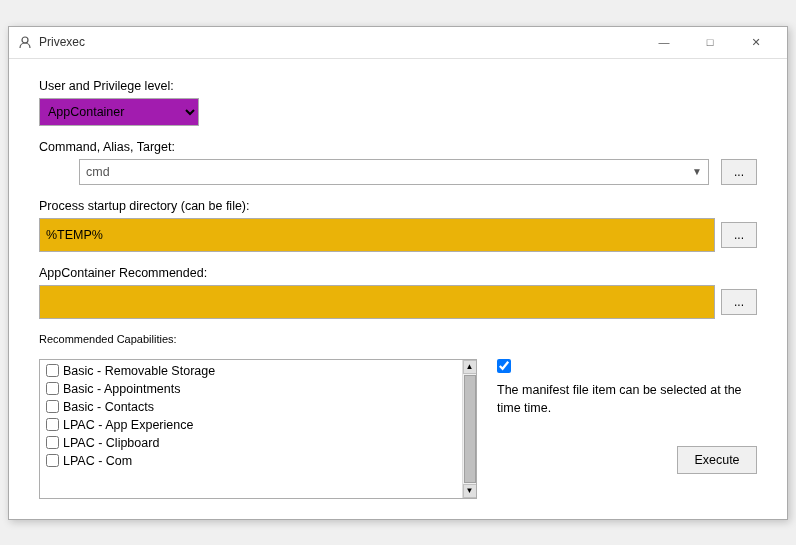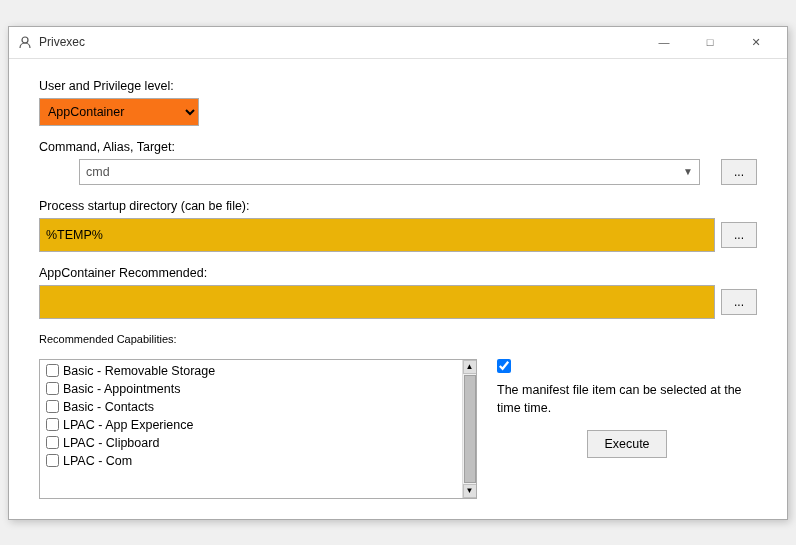--- a/index.html
+++ b/index.html
@@ -75,37 +75,37 @@
     .field-label:first-child { margin-top: 0; }
     .input-row {
       display: flex;
       gap: 6px;
       align-items: center;
     }
     select.dropdown {
       width: 160px;
       height: 28px;
       border: 1px solid #adadad;
-      background: #f97316;
+      background: #a21caf;
       font-size: 12.5px;
       padding: 2px 4px;
       appearance: auto;
       cursor: pointer;
     }
     input.text-input {
       flex: 1;
       height: 26px;
       border: 1px solid #adadad;
       background: #eab308;
       font-size: 12.5px;
       padding: 16px 6px;
     }
     .combo-row {
       display: flex;
-      gap: 21px;
+      gap: 12px;
       align-items: center;
       padding-left: 40px;
     }
     .combo-input {
       flex: 1;
       height: 26px;
       border: 1px solid #adadad;
       background: #fff;
       font-size: 12.5px;
       padding: 2px 6px;
@@ -204,22 +204,22 @@
       width: 14px;
       height: 14px;
     }
     .info-text {
       font-size: 12.5px;
       color: #000;
       line-height: 1.5;
     }
     .execute-row {
       display: flex;
-      justify-content: center;
-      margin-top: 4px;
+      justify-content: flex-end;
+      margin-top: 20px;
     }
     .execute-btn {
       width: 80px;
       height: 28px;
       border: 1px solid #adadad;
       background: #f0f0f0;
       font-size: 12.5px;
       cursor: pointer;
       display: flex;
       align-items: center;

